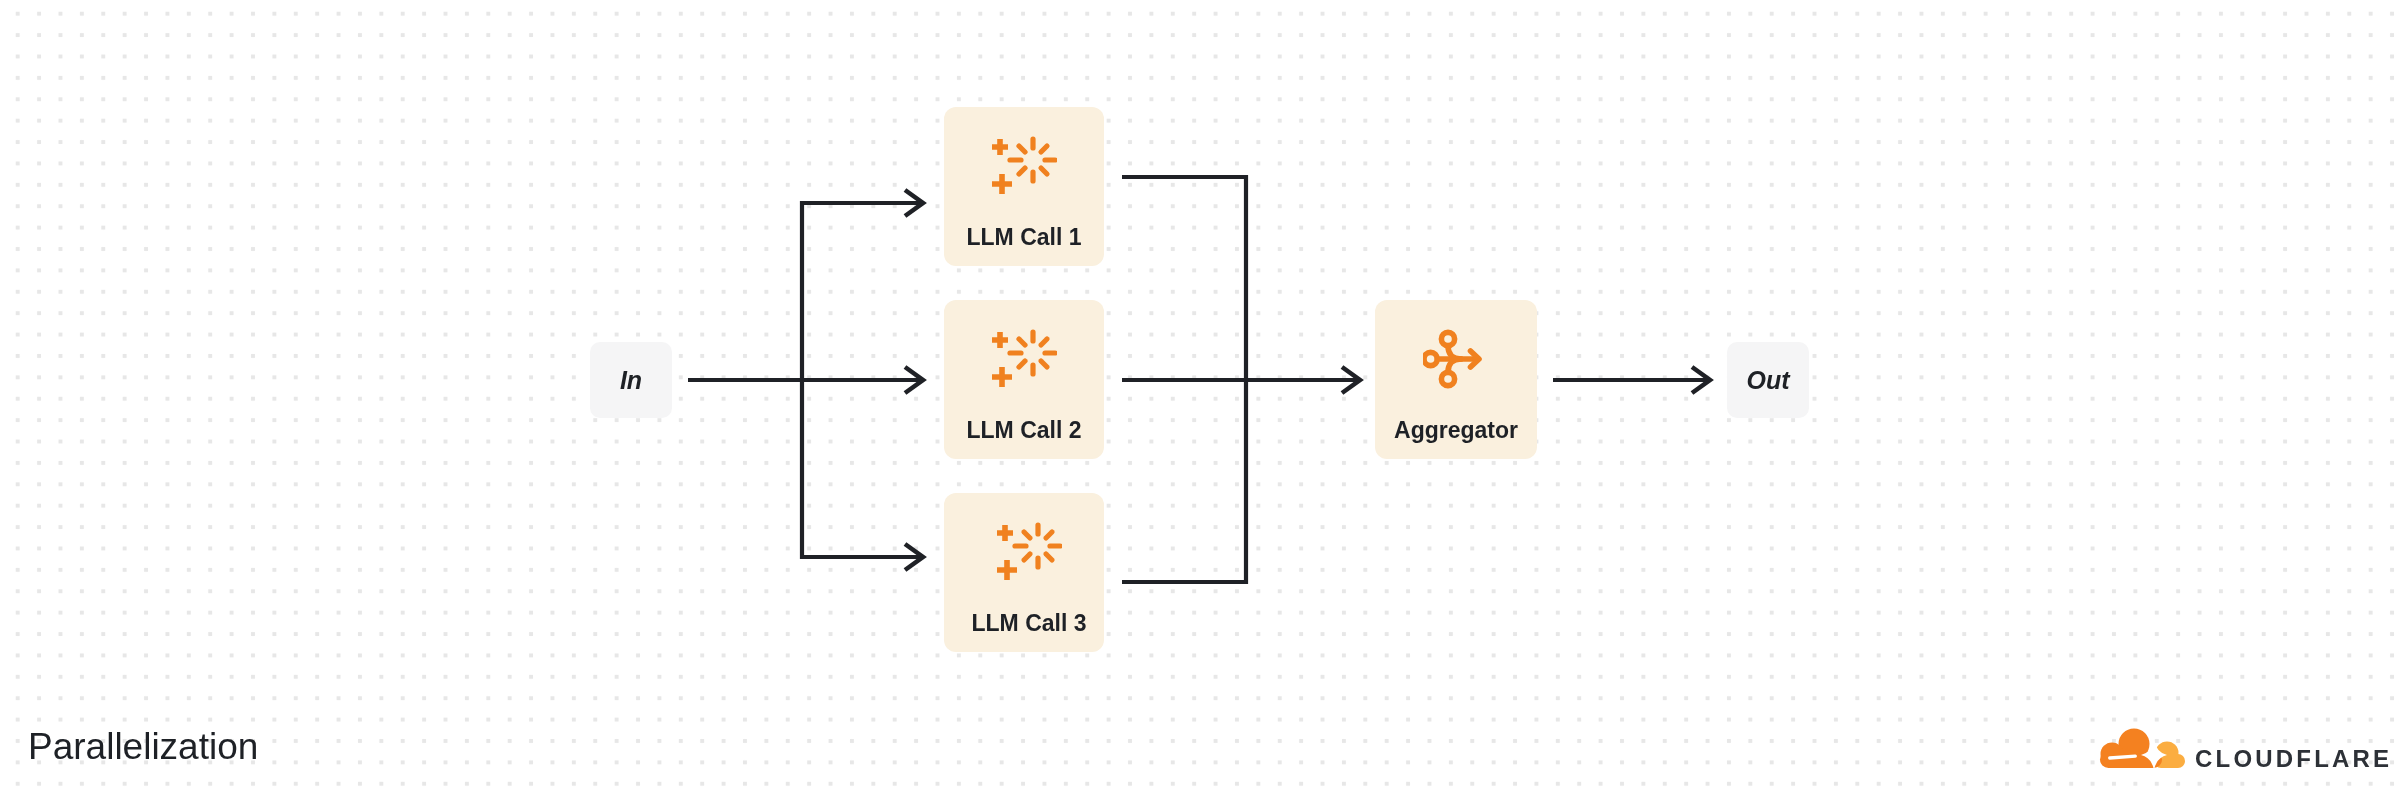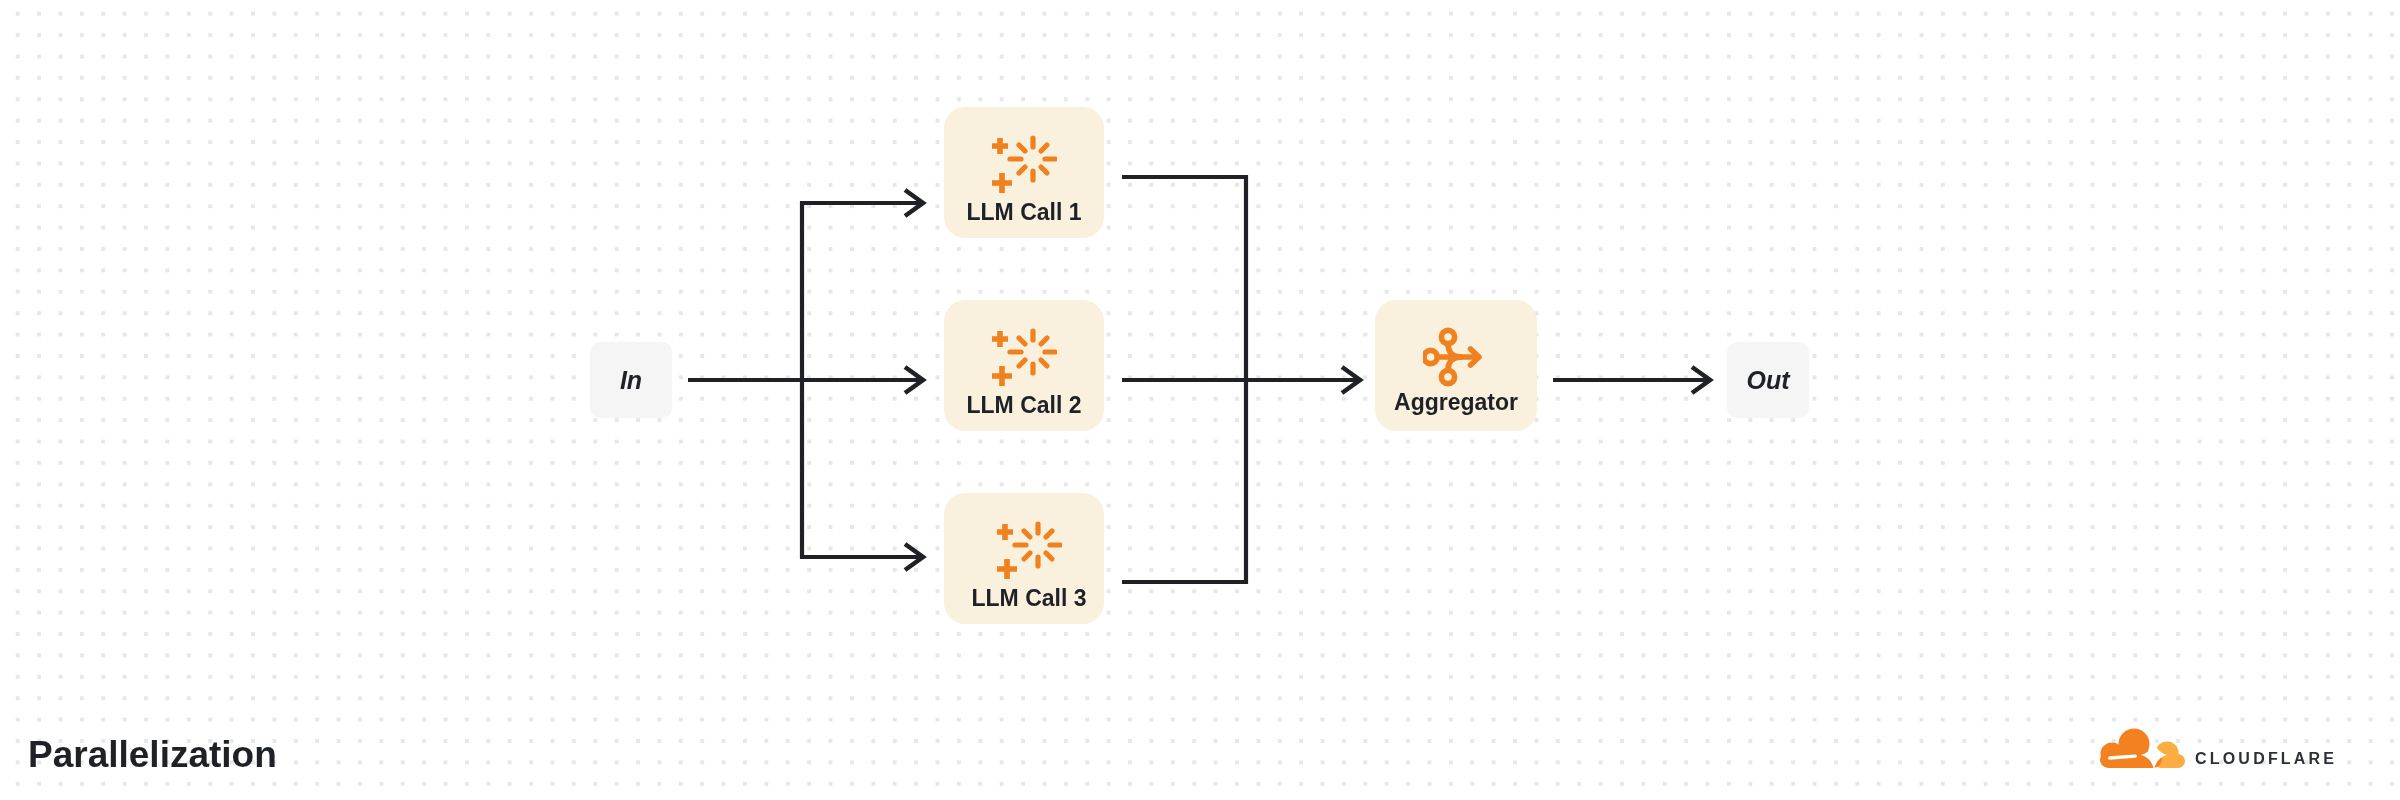--- a/index.html
+++ b/index.html
@@ -51,22 +51,22 @@
     justify-content: center;
   }
   .node-io .io-label {
     font-size: 25px;
     font-weight: 700;
     color: var(--text-dark, #1e2126);
     font-style: italic;
   }
   .node-card {
     width: 160px;
-    height: 131px;
-    border-radius: 21px;
+    height: 159px;
+    border-radius: 12px;
     background: var(--node-cream, #faf0de);
   }
   .node-card .card-icon {
     margin-top: 26px;
     height: 66px;
     display: flex;
     align-items: center;
     justify-content: center;
   }
   .node-card .card-label {
@@ -83,39 +83,38 @@
     fill: none;
   }
 
   
   .diagram-title {
     position: absolute;
     left: 28px;
     top: 726px;
     font-size: 37px;
     line-height: 42px;
-    font-weight: 700;
+    font-weight: 400;
     color: var(--text-dark, #21252b);
-    margin-top: 8px;
   }
 
   
   .brand {
     position: absolute;
     left: 2094px;
     top: 726px;
     height: 50px;
     display: flex;
     align-items: center;
   }
   .brand .wordmark {
     position: relative;
     top: 8px;
     margin-left: 9px;
-    font-size: 16px;
+    font-size: 24px;
     font-weight: 700;
     letter-spacing: 3.2px;
     color: var(--wordmark-color, #2d3137);
   }
 </style>
 </head>
 <body>
 
 <div class="stage">
 

